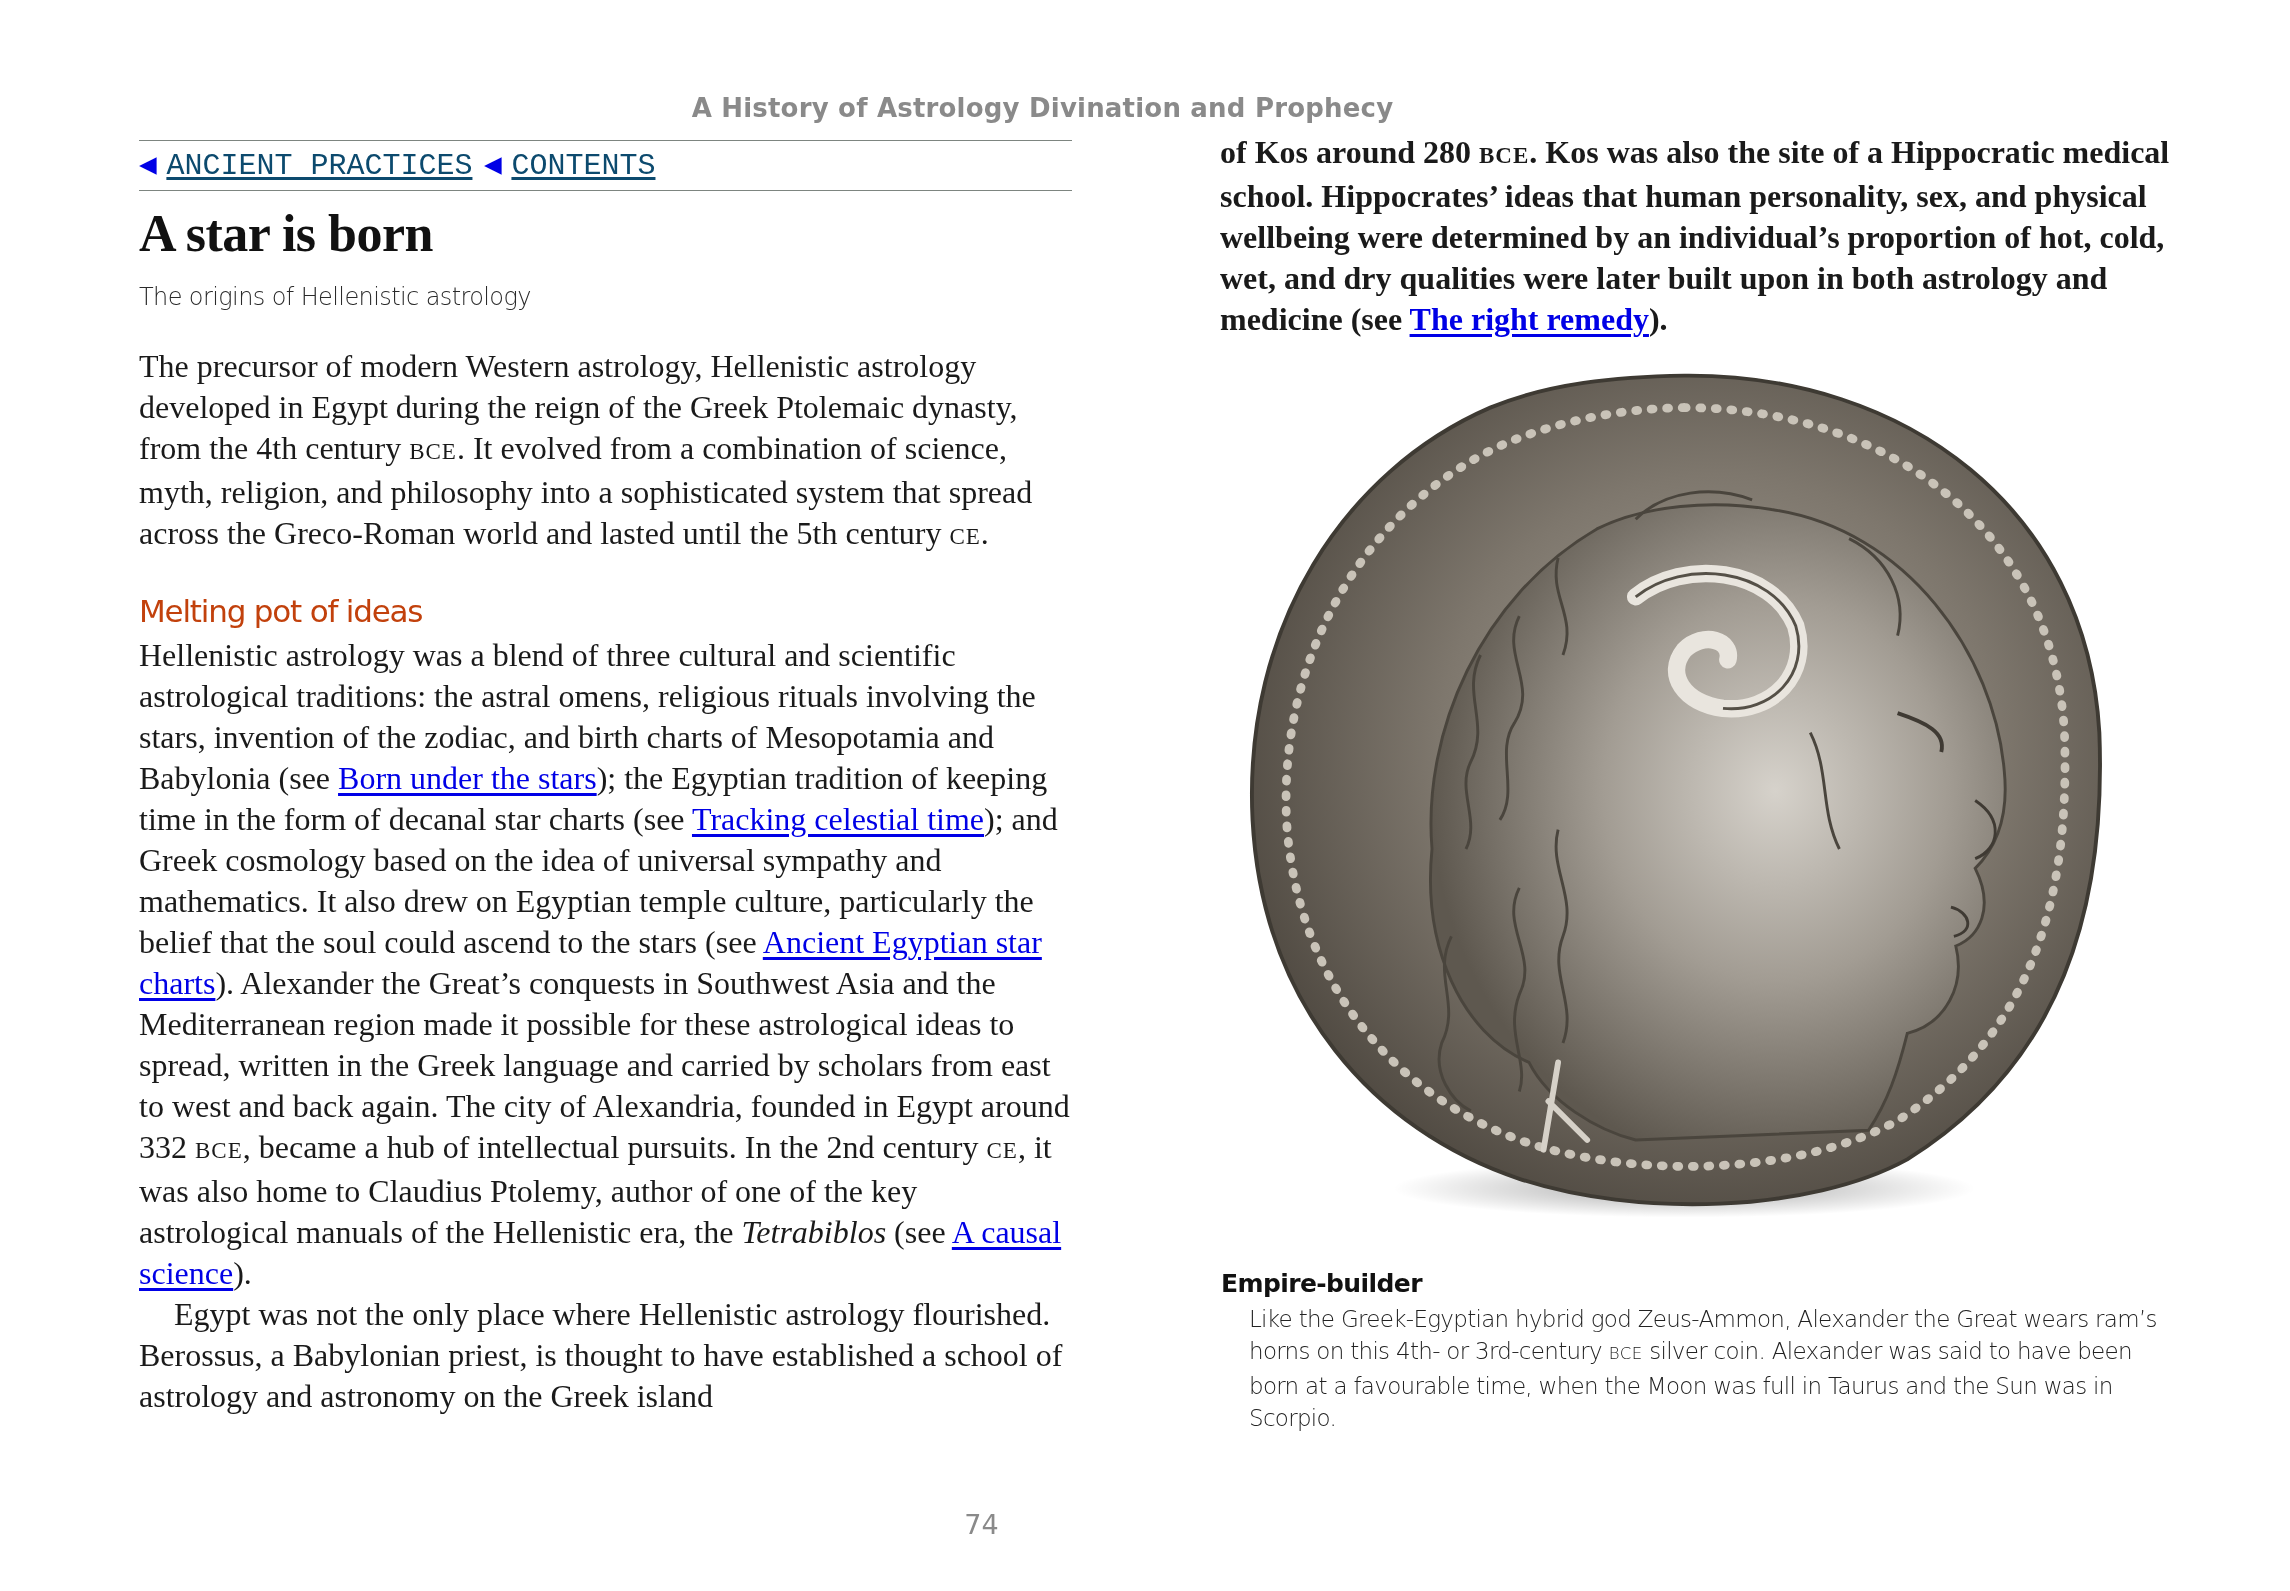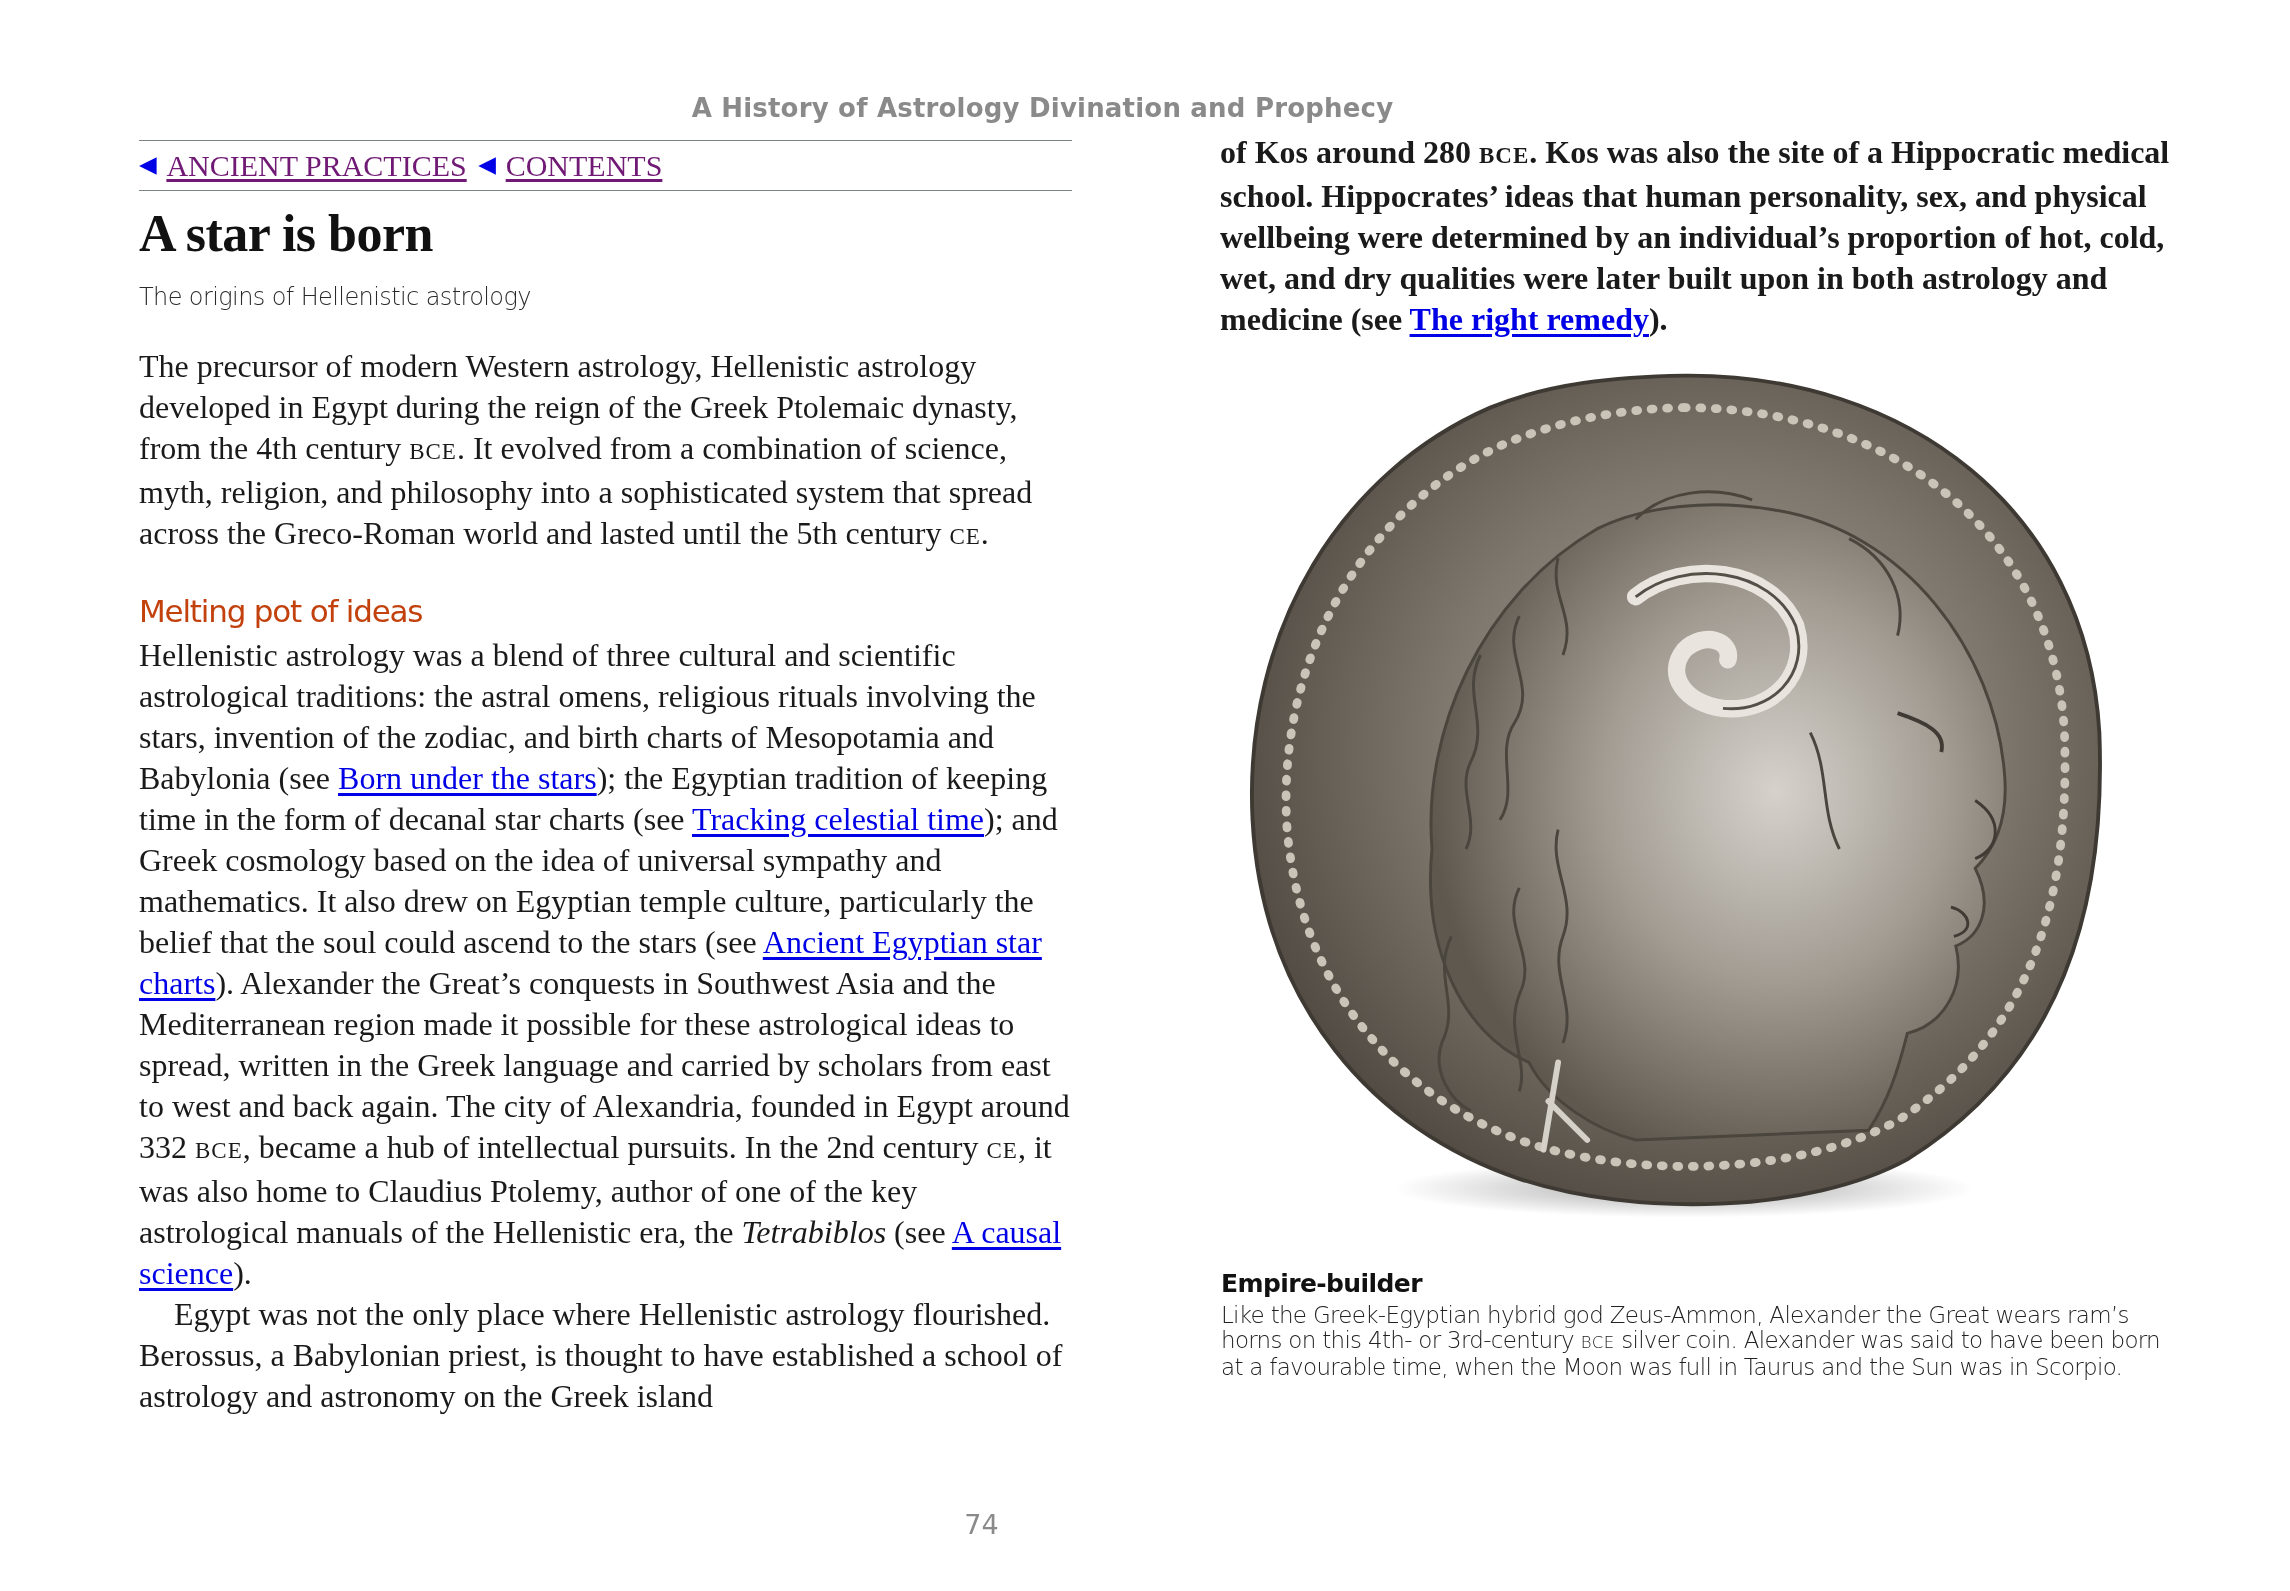--- a/index.html
+++ b/index.html
@@ -46,24 +46,25 @@
     border-top: 1.9px solid #7d8580;
     border-bottom: 1.9px solid #7d8580;
     height: 49px;
     display: flex;
     align-items: center;
     font-family: "Liberation Serif", serif;
     font-size: 30px;
     white-space: nowrap;
   }
   .nav-link {
-    color: #701a75;
+    color: #0c4a6e;
     text-decoration: underline;
     text-underline-offset: 2.9px;
     cursor: pointer;
+    font-family: Liberation Mono, monospace;
   }
   .nav-arrow {
     color: #0000e6;
     font-size: 23px;
     margin-right: 9.7px;
     display: inline-block;
     transform: translateY(-1px);
   }
   .nav-sep { width: 11.6px; display: inline-block; }
   h1.title {
@@ -127,24 +128,25 @@
     font-weight: bold;
     font-size: 25px;
     line-height: 31px;
     color: #111;
     letter-spacing: -0.6px;
   }
   .caption-text {
     font-family: "DejaVu Sans", sans-serif;
     font-weight: 300;
     font-size: 23px;
-    line-height: 25px;
+    line-height: 32px;
     color: #222;
     letter-spacing: -0.7px;
     margin-top: 3.9px;
+    margin-left: 28px;
   }
   .caption-text .sc { font-size: 16.5px; letter-spacing: 0.5px; }
   .page-number {
     position: absolute;
     top: 1509px;
     left: 0;
     width: 1963px;
     text-align: center;
     font-family: "DejaVu Sans", sans-serif;
     font-size: 27px;

